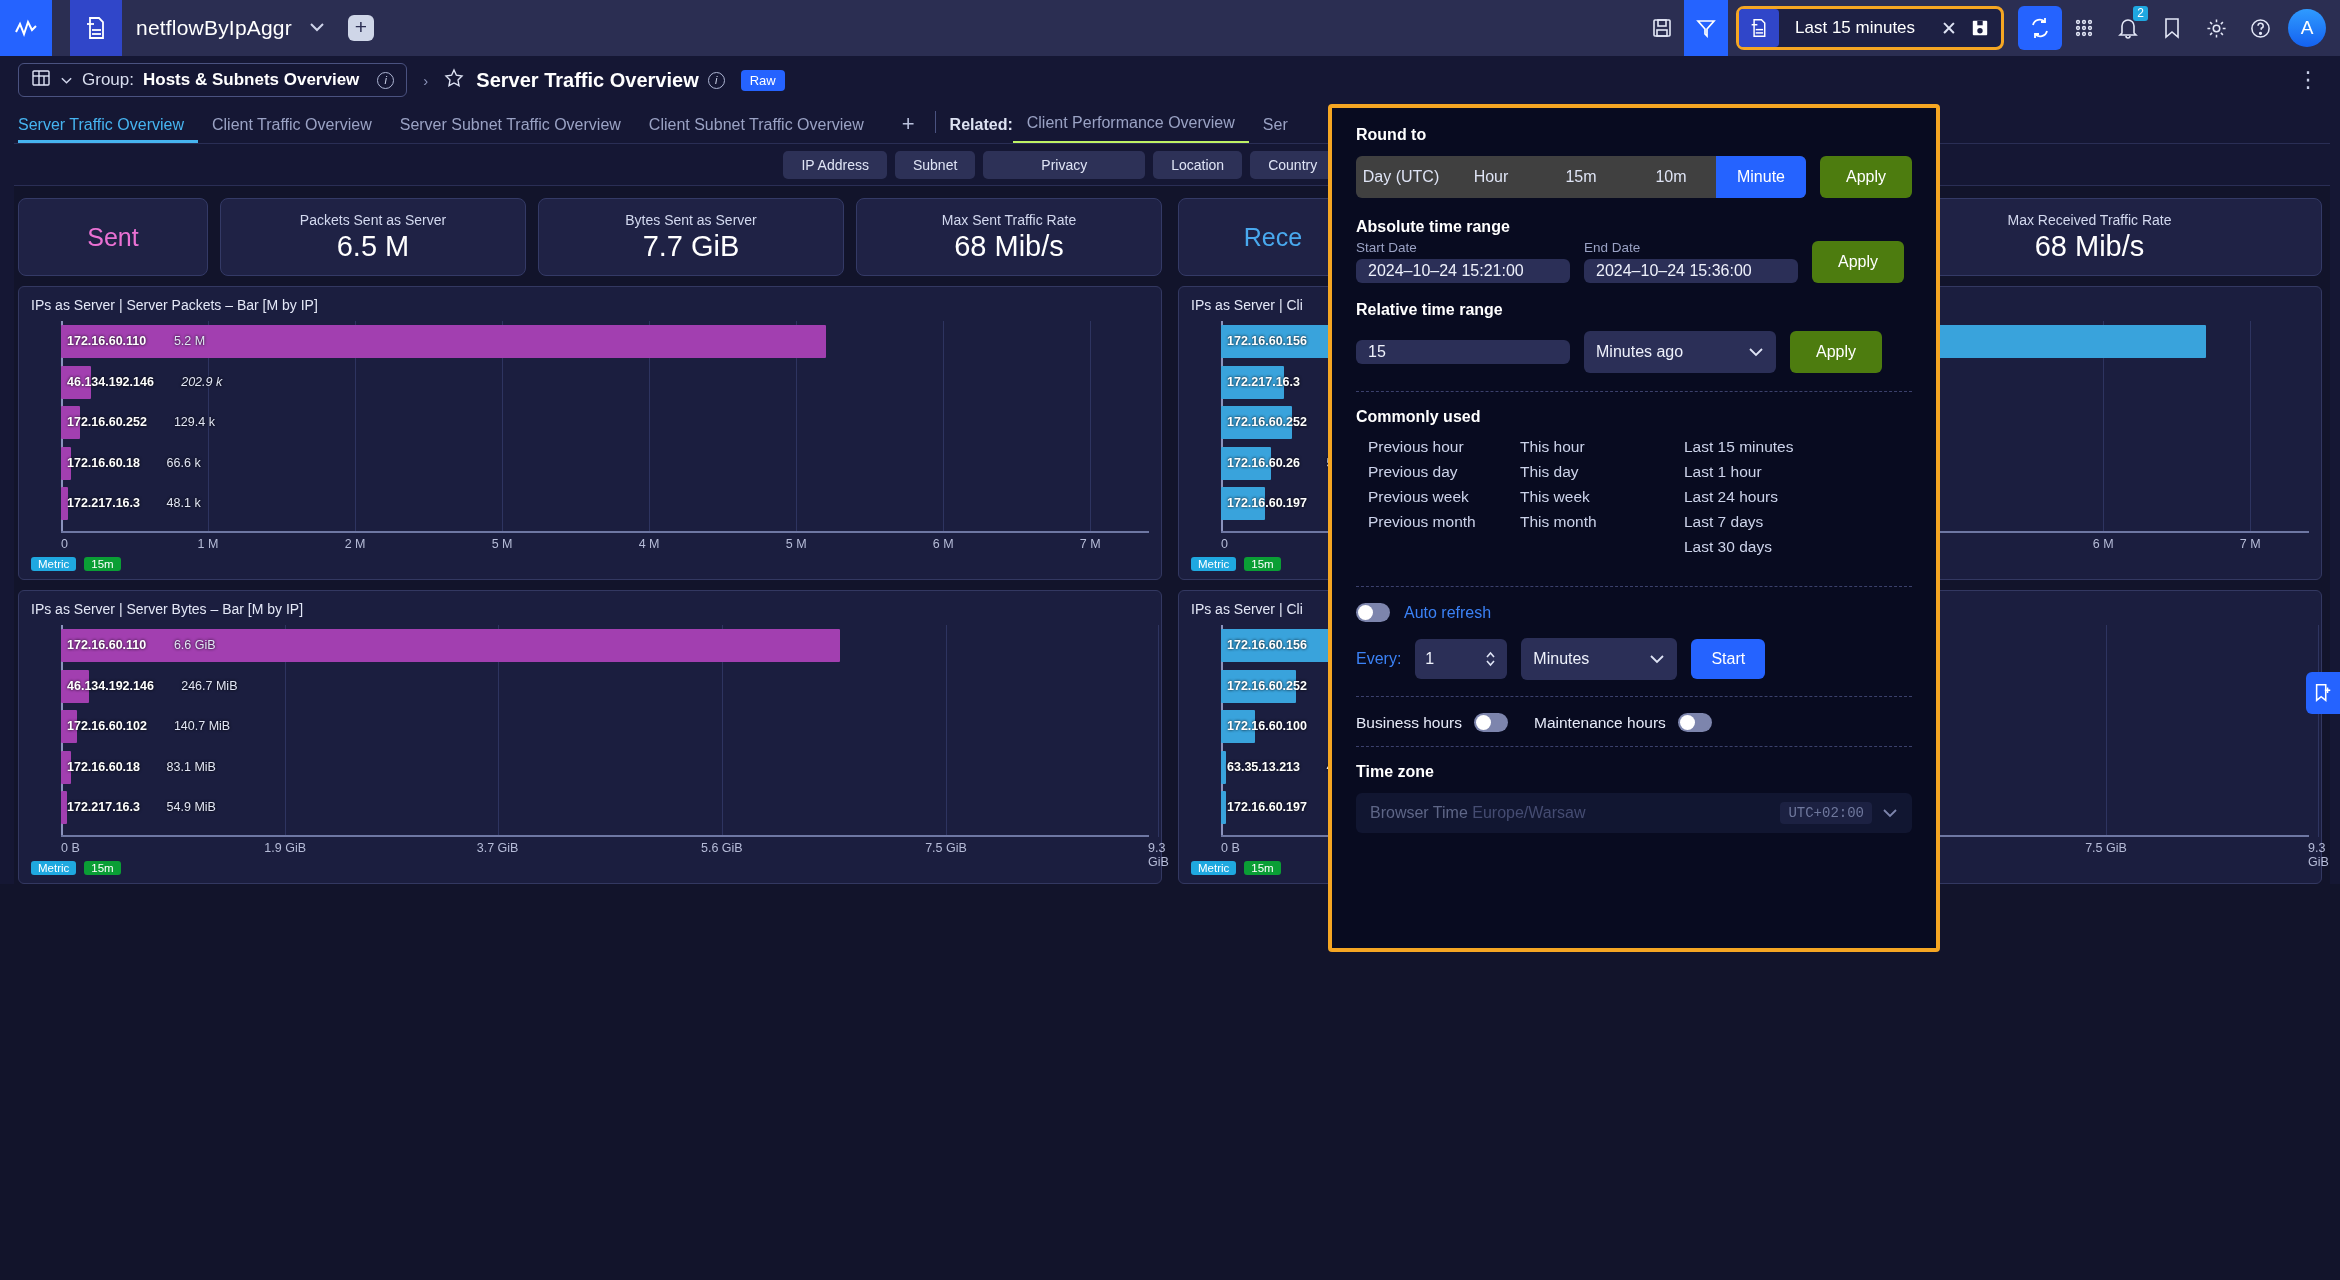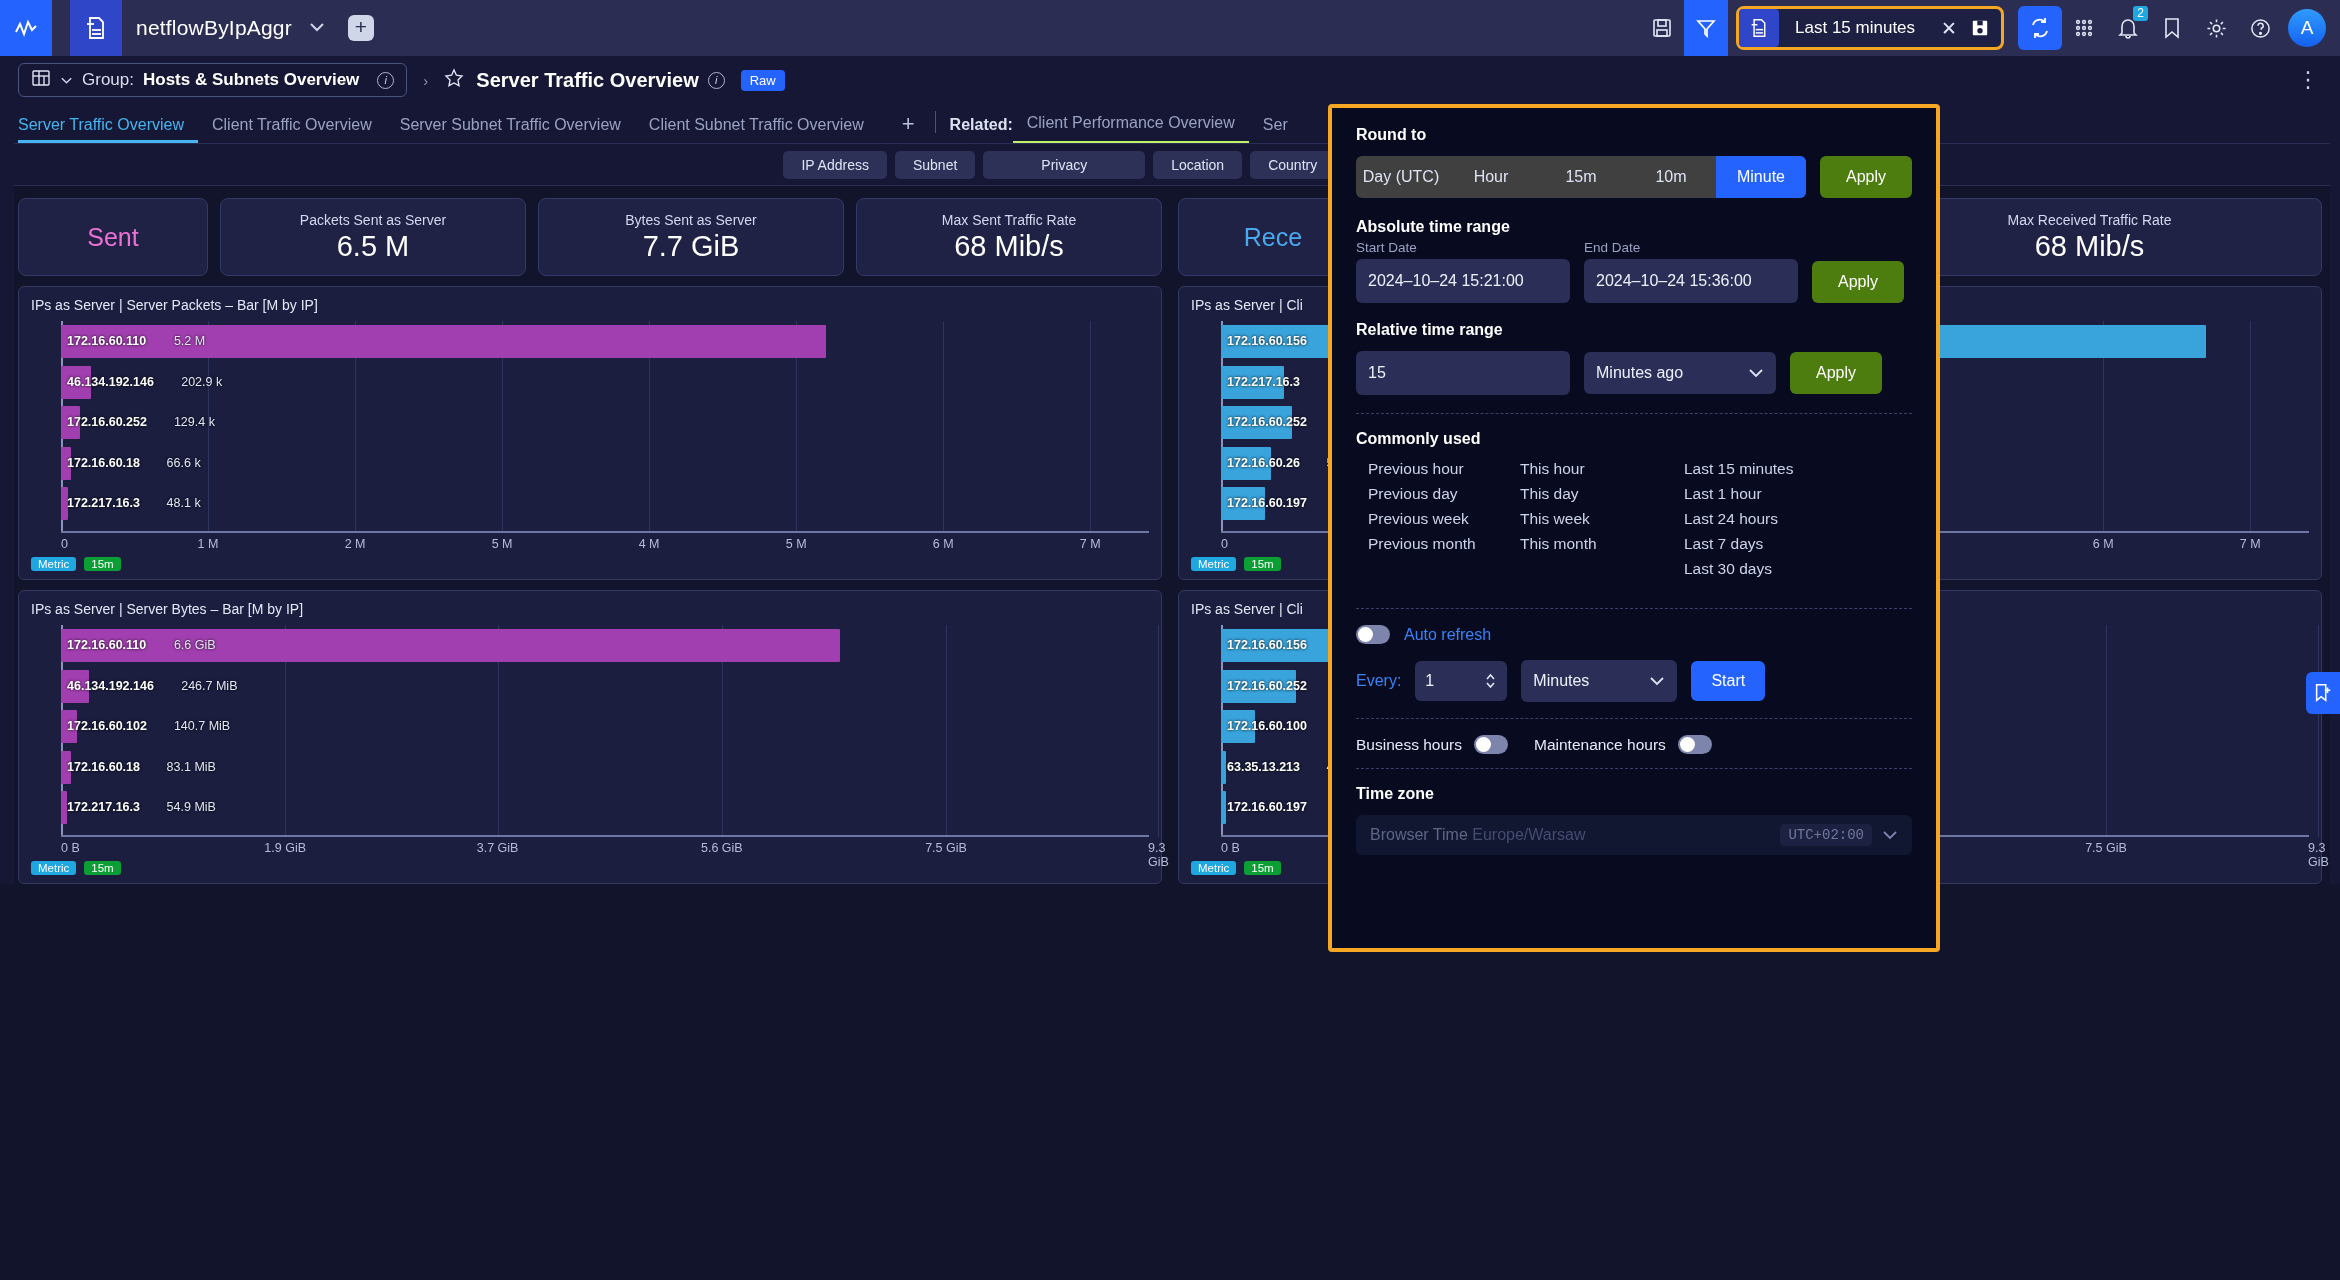--- a/index.html
+++ b/index.html
@@ -174,21 +174,21 @@
     font-size:16px; color:#dfe4f5;
   }
   .seg.sel { background:#2563ff; color:#fff; }
   .btn-apply {
     background:#4d7c0f; color:#fff; font-size:16px; border-radius:6px;
     height:42px; width:92px; display:flex; align-items:center; justify-content:center;
   }
   .fld-label { font-size:13.5px; color:#9aa2c4; margin-bottom:4px; }
   .abs-row { display:flex; gap:14px; align-items:flex-end; margin-bottom:18px; }
   .fld {
-    background:#2b2f57; border-radius:6px; height:44px; display:flex;
+    background:#2b2f57; border-radius:6px; height:24px; display:flex;
     align-items:center; padding:0 12px; font-size:16px; color:#eef1fb;
   }
   .fld.w1 { width:214px; }
   .rel-row { display:flex; gap:14px; align-items:center; margin-bottom:18px; }
   .sel-fld {
     background:#2b2f57; border-radius:6px; height:42px; display:flex;
     align-items:center; justify-content:space-between; padding:0 12px;
     font-size:16px; color:#eef1fb; width:192px;
   }
   .divider { border-top:1px dashed #3b406b; margin:14px 0 16px 0; }
@@ -437,21 +437,21 @@
             <div class="grid-line" style="left: 94.5946%;"></div>
             <div class="y-axis"></div>
             <div class="bar-row">
               <div class="bar sent" style="width: 70.2703%;"></div>
               <div class="bar-lbl">172.16.60.110</div>
               <div class="bar-val" style="left: 112.9px;">5.2 M</div>
             </div>
             <div class="bar-row">
               <div class="bar sent" style="width: 2.74189%;"></div>
               <div class="bar-lbl">46.134.192.146</div>
-              <div class="bar-val" style="left: 120.2px;">202.9 k</div>
+              <div class="bar-val" style="left: 120.2px; font-style: italic;">202.9 k</div>
             </div>
             <div class="bar-row">
               <div class="bar sent" style="width: 1.74865%;"></div>
               <div class="bar-lbl">172.16.60.252</div>
               <div class="bar-val" style="left: 112.9px;">129.4 k</div>
             </div>
             <div class="bar-row">
               <div class="bar sent" style="width: 0.9%;"></div>
               <div class="bar-lbl">172.16.60.18</div>
               <div class="bar-val" style="left: 105.6px;">66.6 k</div>

